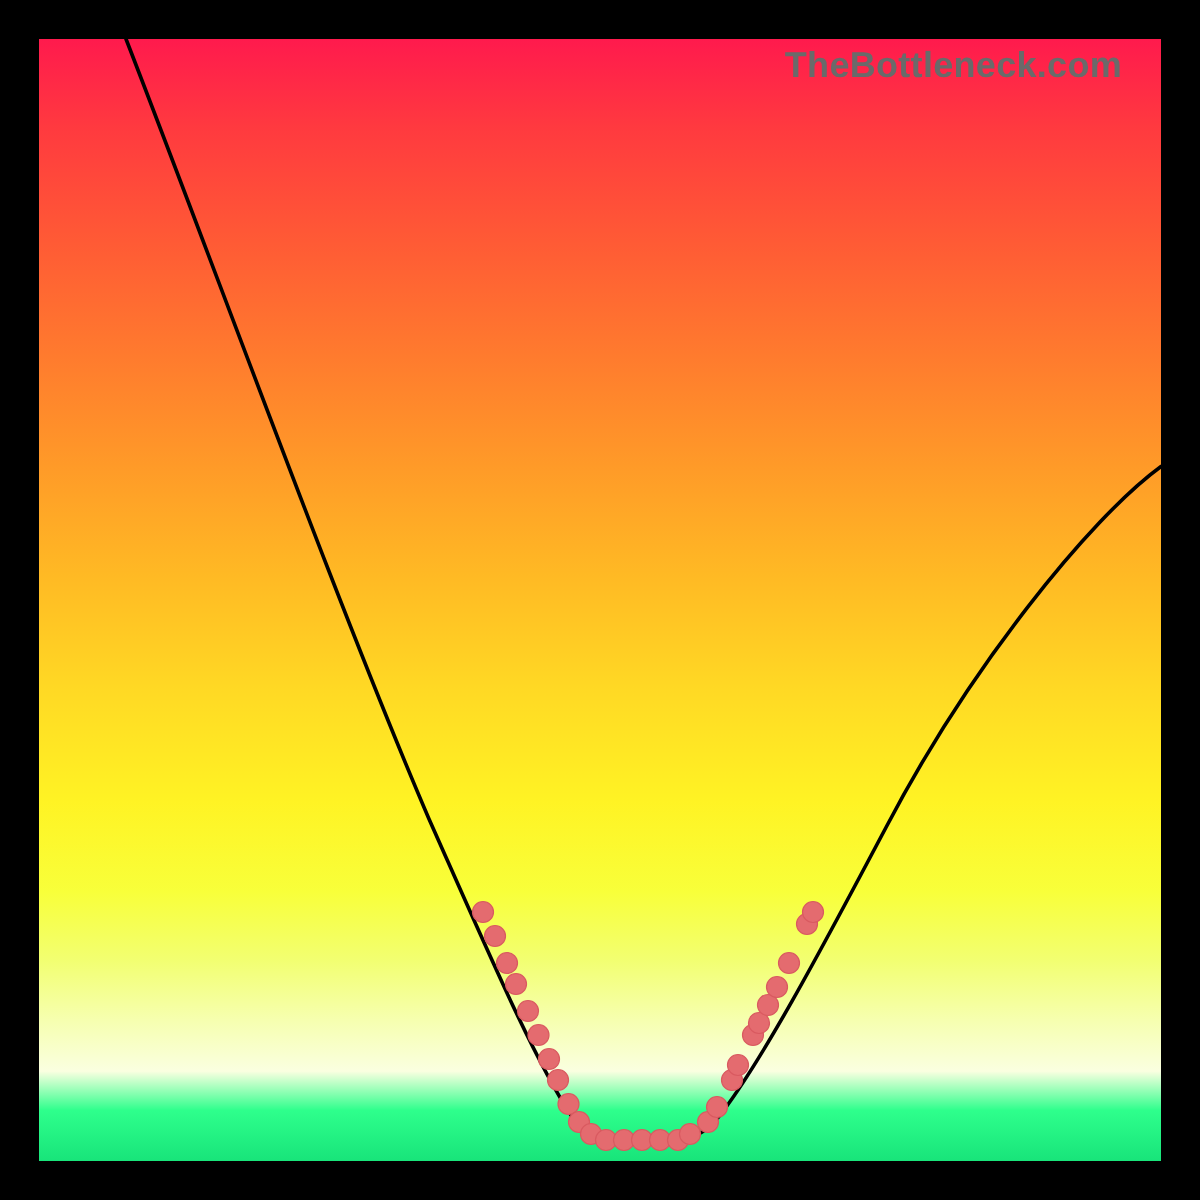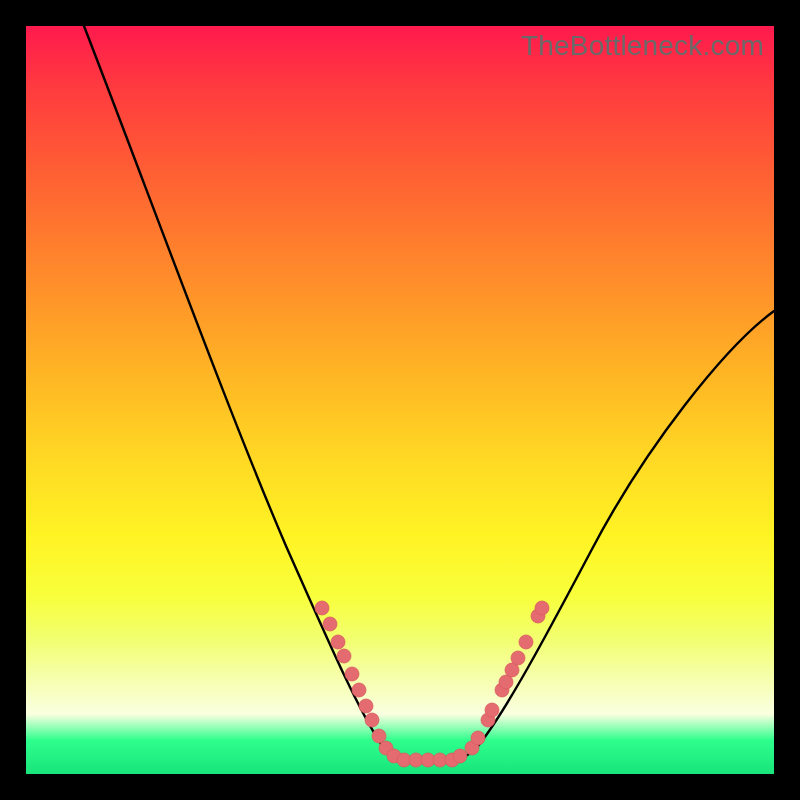--- a/index.html
+++ b/index.html
@@ -29,24 +29,24 @@
       #f8ff3a 76%,
       #f2ff70 82%,
       #f6ffb0 87.5%,
       #faffe0 92%,
       #2eff8c 95.5%,
       #18e47a 100%);
   }
   .watermark {
     position: absolute;
     top: 4px;
-    right: 10px;
+    right: 26px;
     color: #6a6a6a;
-    font-size: 28px;
-    font-weight: 400;
+    font-size: 24px;
+    font-weight: 700;
     letter-spacing: 0.2px;
     z-index: 5;
   }
   svg.plot {
     position: absolute;
     left: 0;
     top: 0;
     width: 748px;
     height: 748px;
     overflow: visible;

